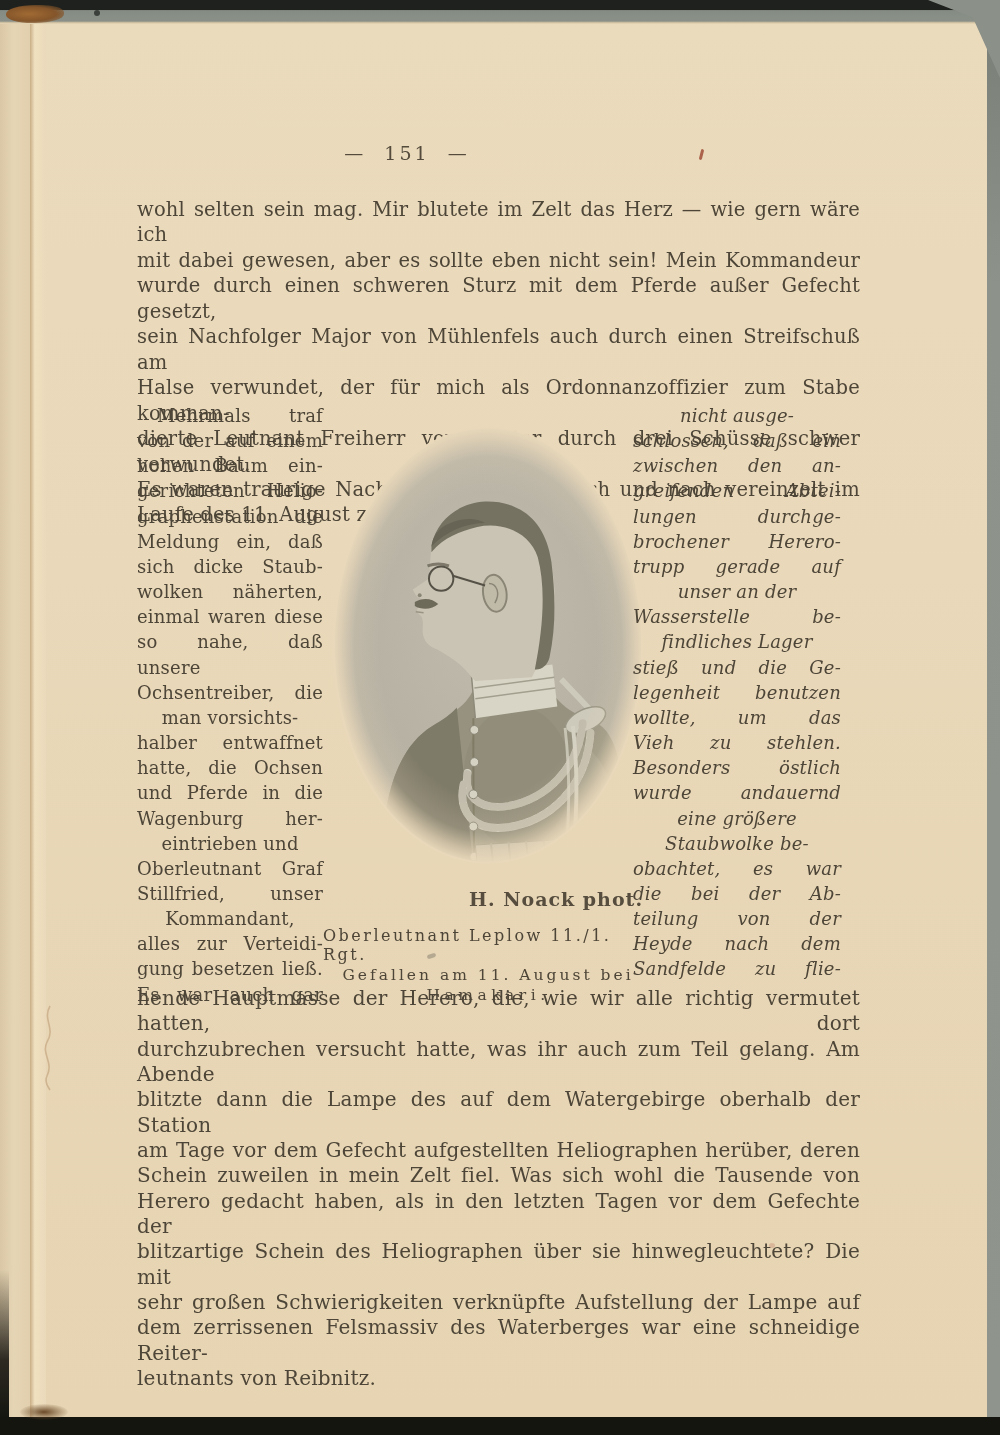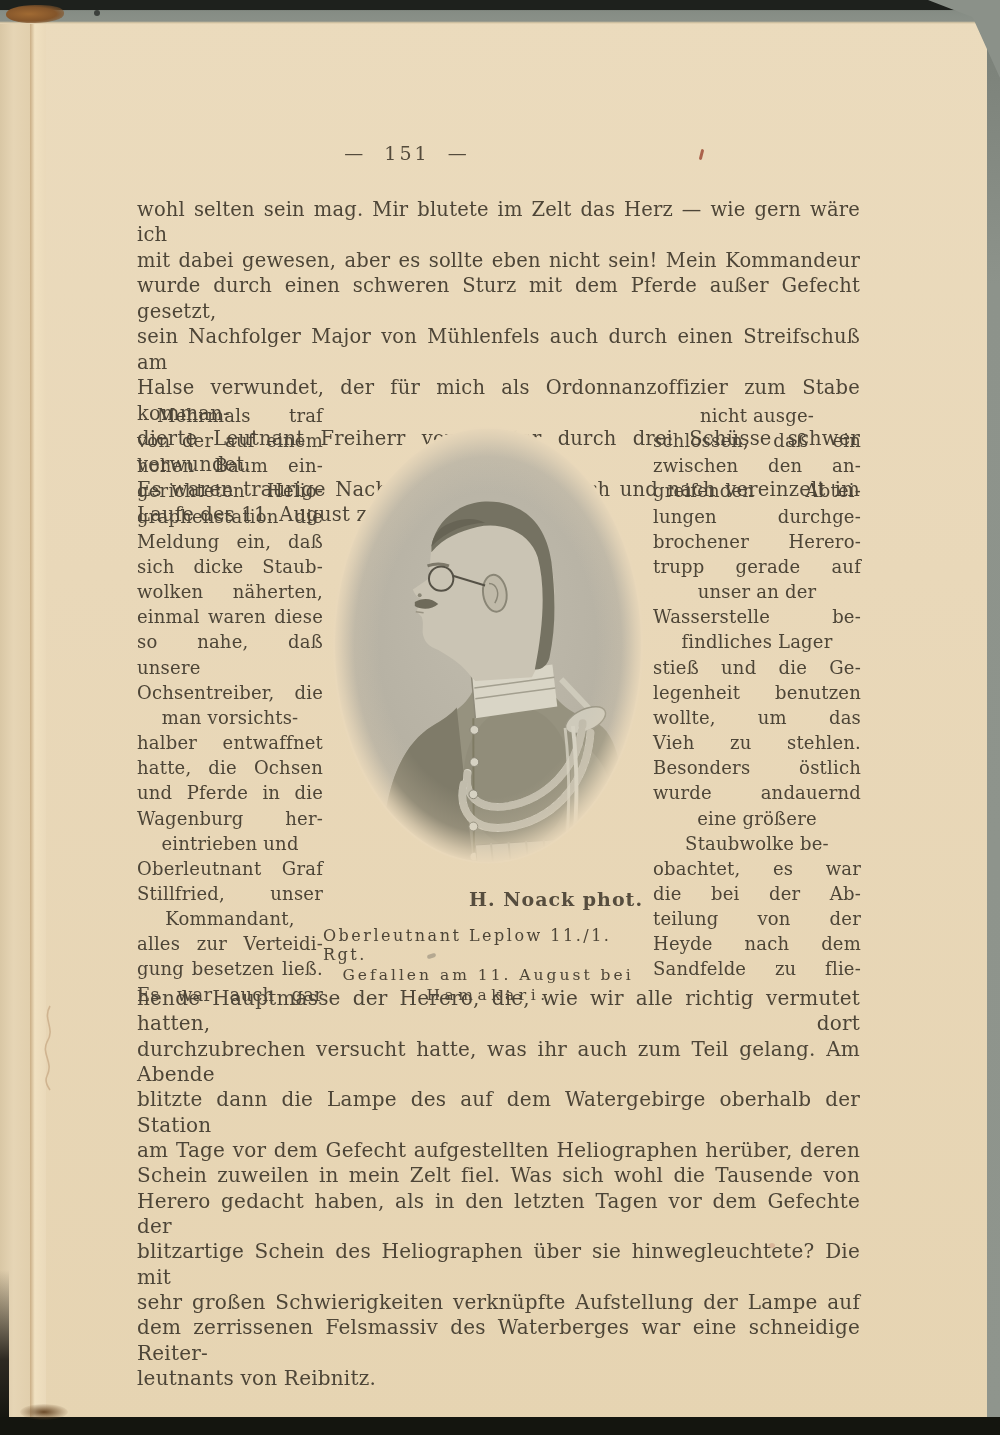--- a/index.html
+++ b/index.html
@@ -34,21 +34,21 @@
   .margin-squiggle{position:absolute;left:38px;top:1002px;}
   
   .page{position:absolute;left:137px;top:0;width:723px;height:1435px;}
   .page-number{position:absolute;left:0;top:142px;width:540px;text-align:center;
         font-size:19px;letter-spacing:3px;white-space:pre;color:#544b3c;}
   .para,.col{position:absolute;}
   .para1{left:0;top:197px;width:723px;font-size:19.5px;line-height:25.45px;}
   .para2{left:0;top:986px;width:723px;font-size:20px;line-height:25.35px;}
   .col{font-size:18px;}
   .col-left{left:0;top:403px;width:186px;line-height:25.15px;}
-  .col-right{left:516px;top:403px;width:208px;line-height:25.15px;}
+  .col-right{left:496px;top:403px;width:208px;line-height:25.15px;font-style:italic;}
   .line{text-align:justify;text-align-last:justify;letter-spacing:.2px;}
   .line.s-l{text-align:left;text-align-last:left;}
   .line.s-c{text-align:center;text-align-last:center;}
   
   .photo-block{position:absolute;left:186px;top:400px;width:330px;height:580px;margin:0;}
   .photo-block svg{display:block;margin:22px auto 0;}
   figcaption{display:block;}
   .credit{margin-top:20px;padding-right:10px;text-align:right;font-size:19px;letter-spacing:1px;color:#564d3e;font-weight:bold;}
   .cap1{margin-top:16px;text-align:left;font-size:16px;letter-spacing:2.5px;color:#4d4537;}
   .cap2{margin-top:2px;text-align:center;font-size:15.5px;letter-spacing:3px;color:#4d4537;}

